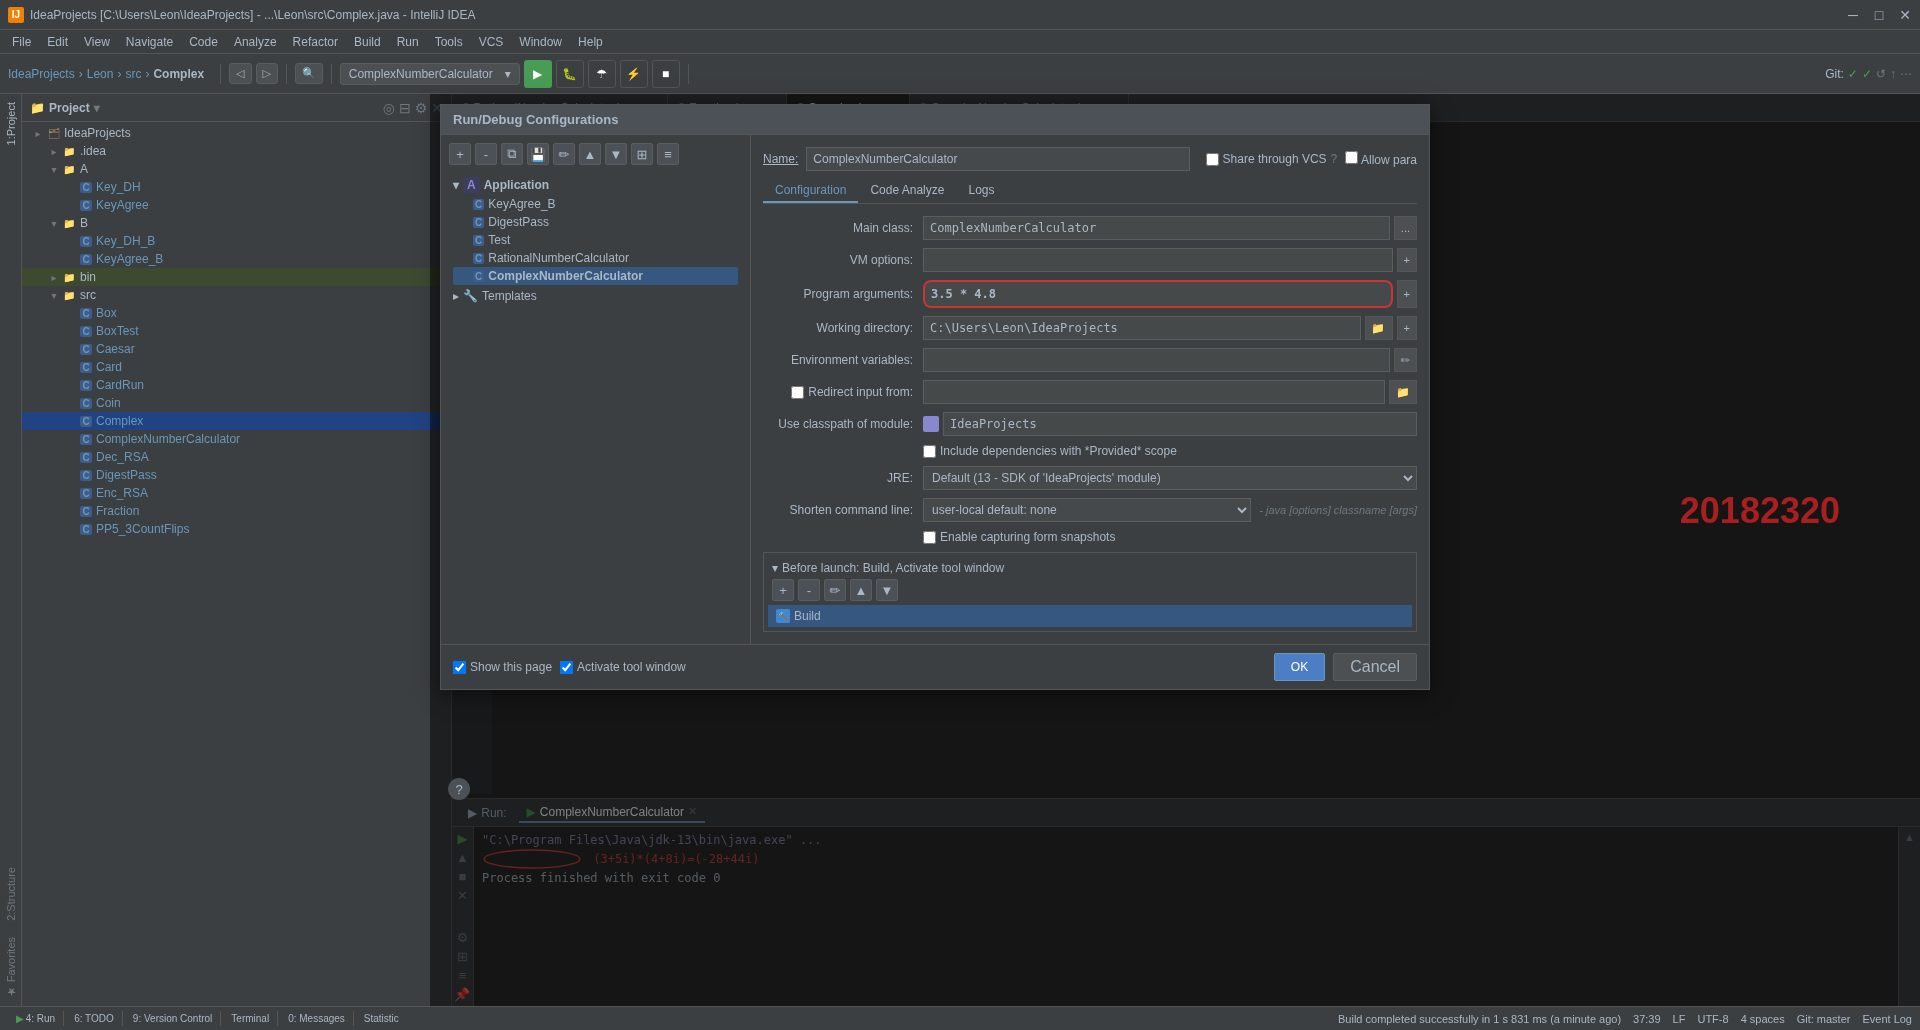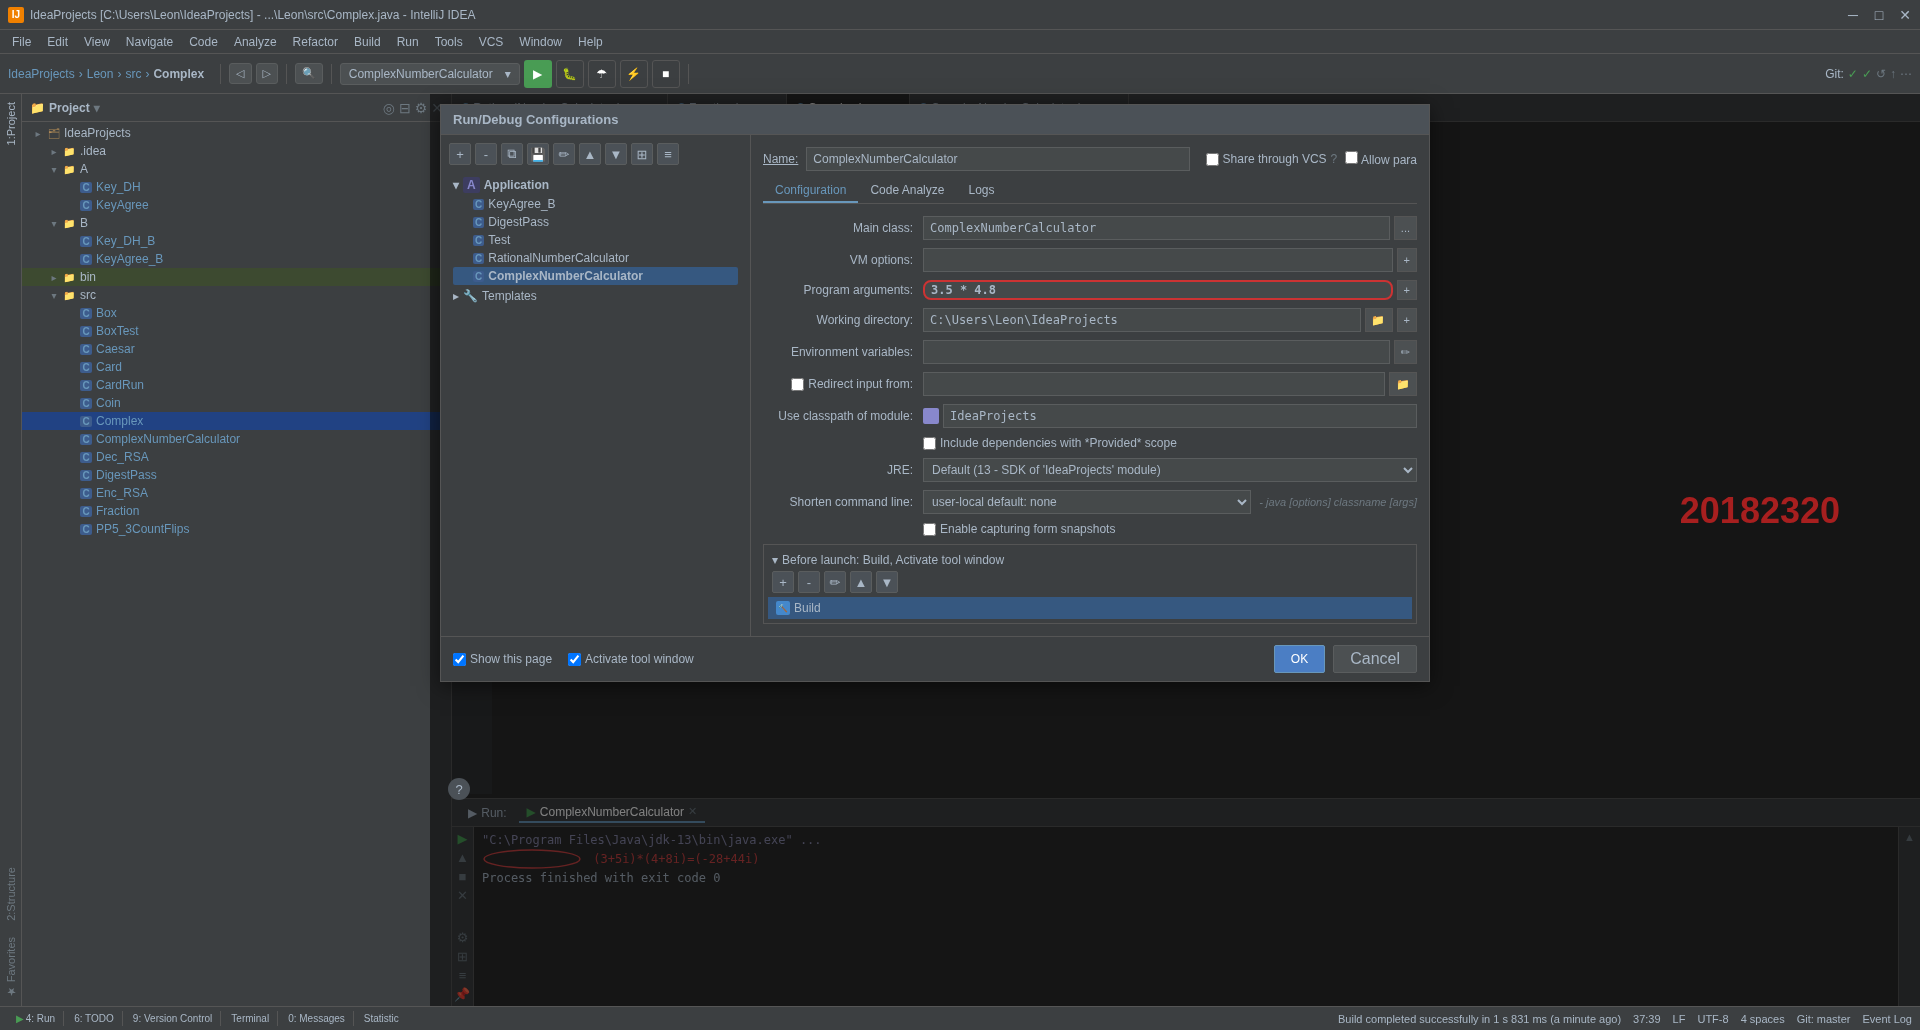--- a/index.html
+++ b/index.html
@@ -557,21 +557,21 @@
             <span class="form-label">VM options:</span>
             <div style="flex:1;display:flex;gap:4px;">
               <input type="text" class="form-input" value="" style="flex: 1 1 0%; height: 24px; background: rgb(69, 73, 74); border: 1px solid rgb(90, 93, 94); color: rgb(169, 183, 198); font-size: 12px; padding: 0px 6px;">
               <button style="padding:2px 6px;background:#4c5052;border:1px solid #555;color:#a9b7c6;font-size:11px;cursor:pointer;">+</button>
             </div>
           </div>
 
           <div class="form-row">
             <span class="form-label">Program arguments:</span>
             <div style="flex:1;display:flex;gap:4px;">
-              <input type="text" class="form-input highlighted" value="3.5 * 4.8" style="flex: 1 1 0%; height: 20px; background: rgb(69, 73, 74); border: 2px solid rgb(204, 51, 51); border-radius: 8px; color: rgb(169, 183, 198); font-size: 12px; padding: 0px 6px; font-family: Consolas, monospace; font-weight: bold;">
+              <input type="text" class="form-input highlighted" value="3.5 * 4.8" style="flex: 1 1 0%; height: 28px; background: rgb(69, 73, 74); border: 2px solid rgb(204, 51, 51); border-radius: 8px; color: rgb(169, 183, 198); font-size: 12px; padding: 0px 6px; font-family: Consolas, monospace; font-weight: bold;">
               <button style="padding:2px 6px;background:#4c5052;border:1px solid #555;color:#a9b7c6;font-size:11px;cursor:pointer;">+</button>
             </div>
           </div>
 
           <div class="form-row">
             <span class="form-label">Working directory:</span>
             <div style="flex:1;display:flex;gap:4px;">
               <input type="text" class="form-input" value="C:\Users\Leon\IdeaProjects" style="flex: 1 1 0%; height: 24px; background: rgb(69, 73, 74); border: 1px solid rgb(90, 93, 94); color: rgb(169, 183, 198); font-size: 12px; padding: 0px 6px;">
               <button style="padding:2px 6px;background:#4c5052;border:1px solid #555;color:#a9b7c6;font-size:11px;cursor:pointer;">📁</button>
               <button style="padding:2px 6px;background:#4c5052;border:1px solid #555;color:#a9b7c6;font-size:11px;cursor:pointer;">+</button>
@@ -658,21 +658,21 @@
 
         </div>
       </div>
 
       <div class="dialog-footer">
         <div class="dialog-footer-left">
           <div class="show-page-cb">
             <input type="checkbox" checked="" style="">
             <span>Show this page</span>
           </div>
-          <div class="show-page-cb" style="margin-left:16px;">
+          <div class="show-page-cb" style="margin-left:8px;">
             <input type="checkbox" checked="" style="">
             <span>Activate tool window</span>
           </div>
         </div>
         <div class="dialog-footer-right">
           <button class="btn-ok">OK</button>
           <button class="btn-cancel">Cancel</button>
         </div>
       </div>
 

